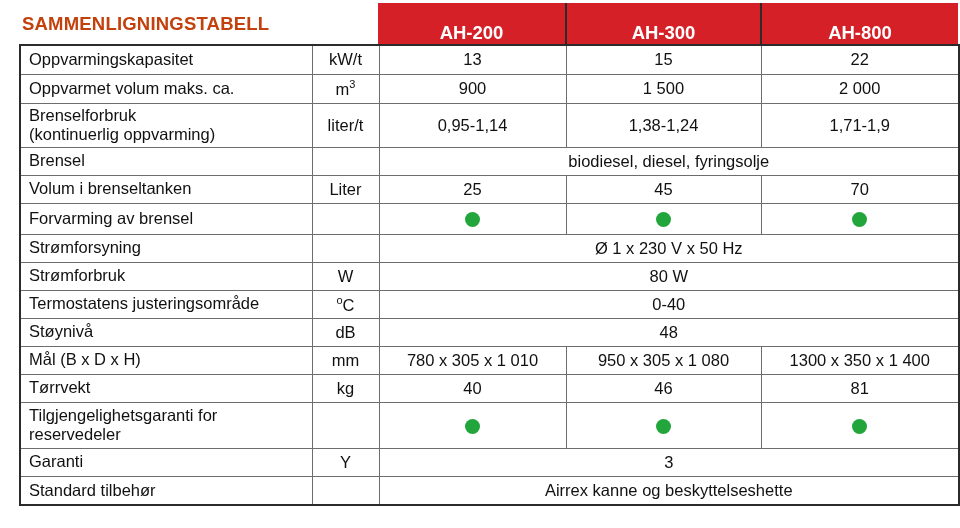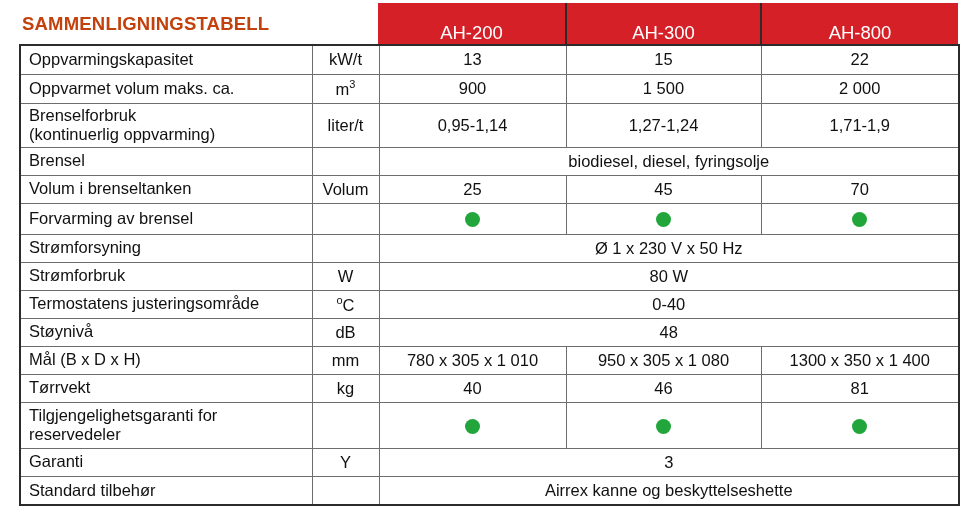--- a/index.html
+++ b/index.html
@@ -48,21 +48,21 @@
     width: 580px;
     height: 41px;
     background: #d52027;
   }
   .header-cell {
     position: absolute;
     top: 3px;
     height: 59px;
     color: #ffffff;
     font-size: 18.5px;
-    font-weight: normal;
+    font-weight: bold;
     display: flex;
     align-items: center;
     justify-content: center;
     box-sizing: border-box;
   }
   .hc-1 { left: 378px; width: 187px; }
   .hc-2 { left: 565px; width: 195px; border-left: 2px solid #2b2b2b; }
   .hc-3 { left: 760px; width: 198px; border-left: 2px solid #2b2b2b; }
 
   
@@ -154,31 +154,31 @@
           <td class="val">1 500</td>
           <td class="val">2 000</td>
         </tr>
         <tr style="height: 44px; padding-left: 39px;">
           <td class="label">
             <div>Brenselforbruk</div>
             <div>(kontinuerlig oppvarming)</div>
           </td>
           <td class="unit">liter/t</td>
           <td class="val">0,95-1,14</td>
-          <td class="val">1,27-1,24</td>
+          <td class="val">1,38-1,24</td>
           <td class="val">1,71-1,9</td>
         </tr>
         <tr style="height: 28px;">
           <td class="label">Brensel</td>
           <td class="unit"></td>
           <td class="val" colspan="3">biodiesel, diesel, fyringsolje</td>
         </tr>
         <tr style="height: 28px;">
           <td class="label">Volum i brenseltanken</td>
-          <td class="unit">Volum</td>
+          <td class="unit">Liter</td>
           <td class="val">25</td>
           <td class="val">45</td>
           <td class="val">70</td>
         </tr>
         <tr style="height: 31px;">
           <td class="label">Forvarming av brensel</td>
           <td class="unit"></td>
           <td class="val"><span class="dot" style="background: rgb(34, 166, 60);"></span></td>
           <td class="val"><span class="dot" style="background: rgb(34, 166, 60);"></span></td>
           <td class="val"><span class="dot" style="background: rgb(34, 166, 60);"></span></td>

